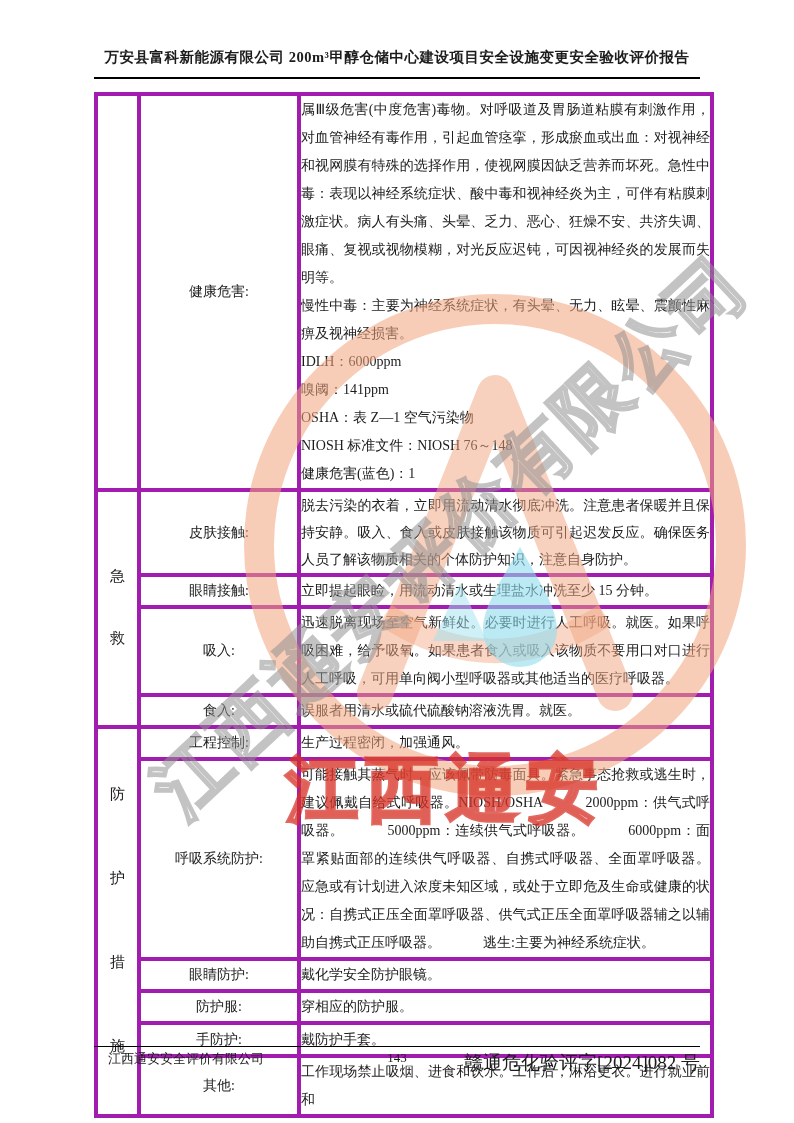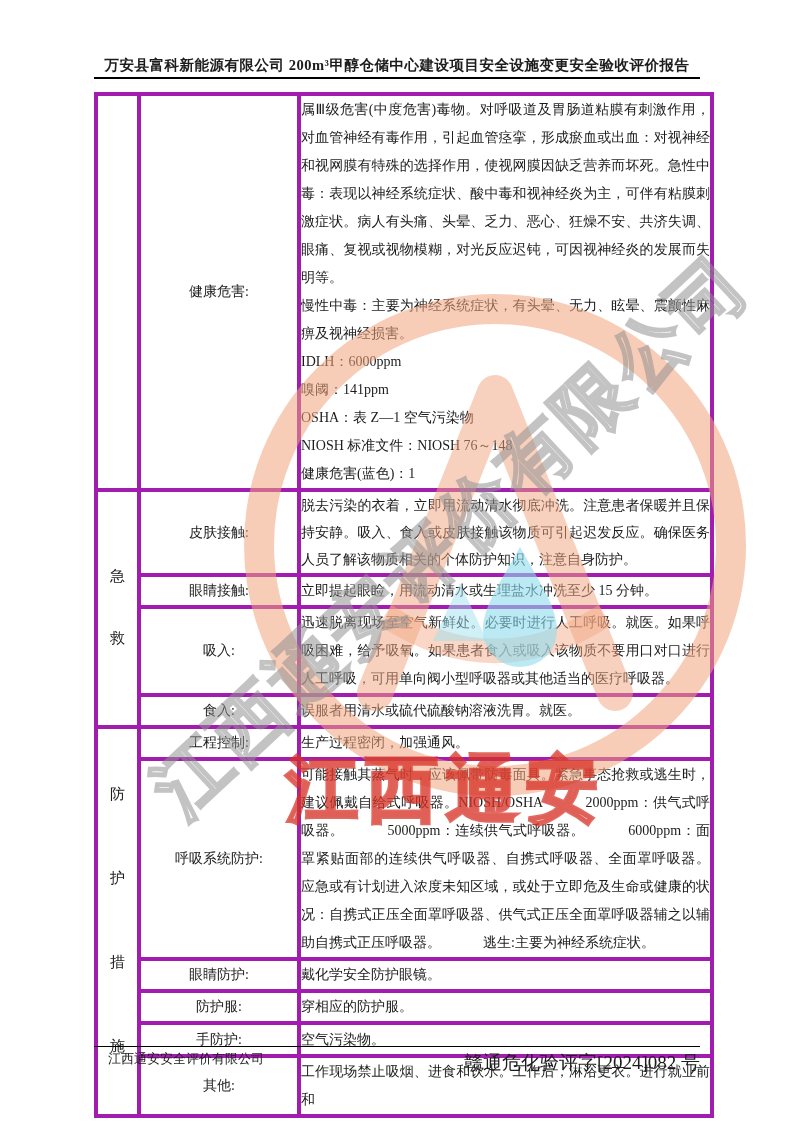--- a/index.html
+++ b/index.html
@@ -2,21 +2,21 @@
 <html><head>
 <meta charset="utf-8">
 <style>
   html,body { margin:0; padding:0; background:#e8e8e8; }
   .page {
     position:relative; width:794px; height:1123px; margin:0 auto;
     background:#ffffff; overflow:hidden;
     font-family:"Liberation Serif", serif; color:#1c1c1c;
   }
   .title {
-    position:absolute; top:56px; left:0; width:100%;
+    position:absolute; top:48px; left:0; width:100%;
     text-align:center; font-size:14.5px; font-weight:bold; letter-spacing:0.5px;
   }
   .title-rule {
     position:absolute; top:77px; left:94px; width:606px; height:0;
     border-top:2px solid #000;
   }
   table.msds {
     position:absolute; top:92px; left:94px; width:606px;
     border-collapse:collapse; table-layout:fixed; font-size:14px;
   }
@@ -108,21 +108,21 @@
       <tr style="height:32px;">
         <td class="lbl">眼睛防护:</td>
         <td class="cnt">戴化学安全防护眼镜。</td>
       </tr>
       <tr style="height:32px;padding-left:28px;">
         <td class="lbl">防护服:</td>
         <td class="cnt">穿相应的防护服。</td>
       </tr>
       <tr style="height:33px;">
         <td class="lbl">手防护:</td>
-        <td class="cnt">空气污染物。</td>
+        <td class="cnt">戴防护手套。</td>
       </tr>
       <tr style="height:37px;">
         <td class="lbl">其他:</td>
         <td class="cnt">工作现场禁止吸烟、进食和饮水。工作后，淋浴更衣。进行就业前和</td>
       </tr>
     </tbody>
   </table>
 
   <svg class="wm stamp" width="520" height="520" viewBox="0 0 520 520">
     <circle cx="260" cy="260" r="236" fill="none" stroke="#F2A47E" stroke-width="30" opacity="0.55"></circle>
@@ -131,15 +131,16 @@
     <path d="M285 262 C305 298 322 322 322 345 A37 37 0 1 1 248 345 C248 322 265 298 285 262 Z" fill="#8EDCEF" opacity="0.6"></path>
     <path d="M225 298 L252 356 L198 356 Z" fill="#9FE2F0" opacity="0.5"></path>
   </svg>
 
   <div class="wm wm-diag">江西通安评价有限公司</div>
 
   <div class="wm wm-red">江西通安</div>
 
   <div class="footer-rule"></div>
   <div class="footer-left">江西通安安全评价有限公司</div>
+  <div class="footer-page">143</div>
   <div class="footer-right">赣通危化验评字[2024]082 号</div>
 
 </div>
 
 </body></html>

